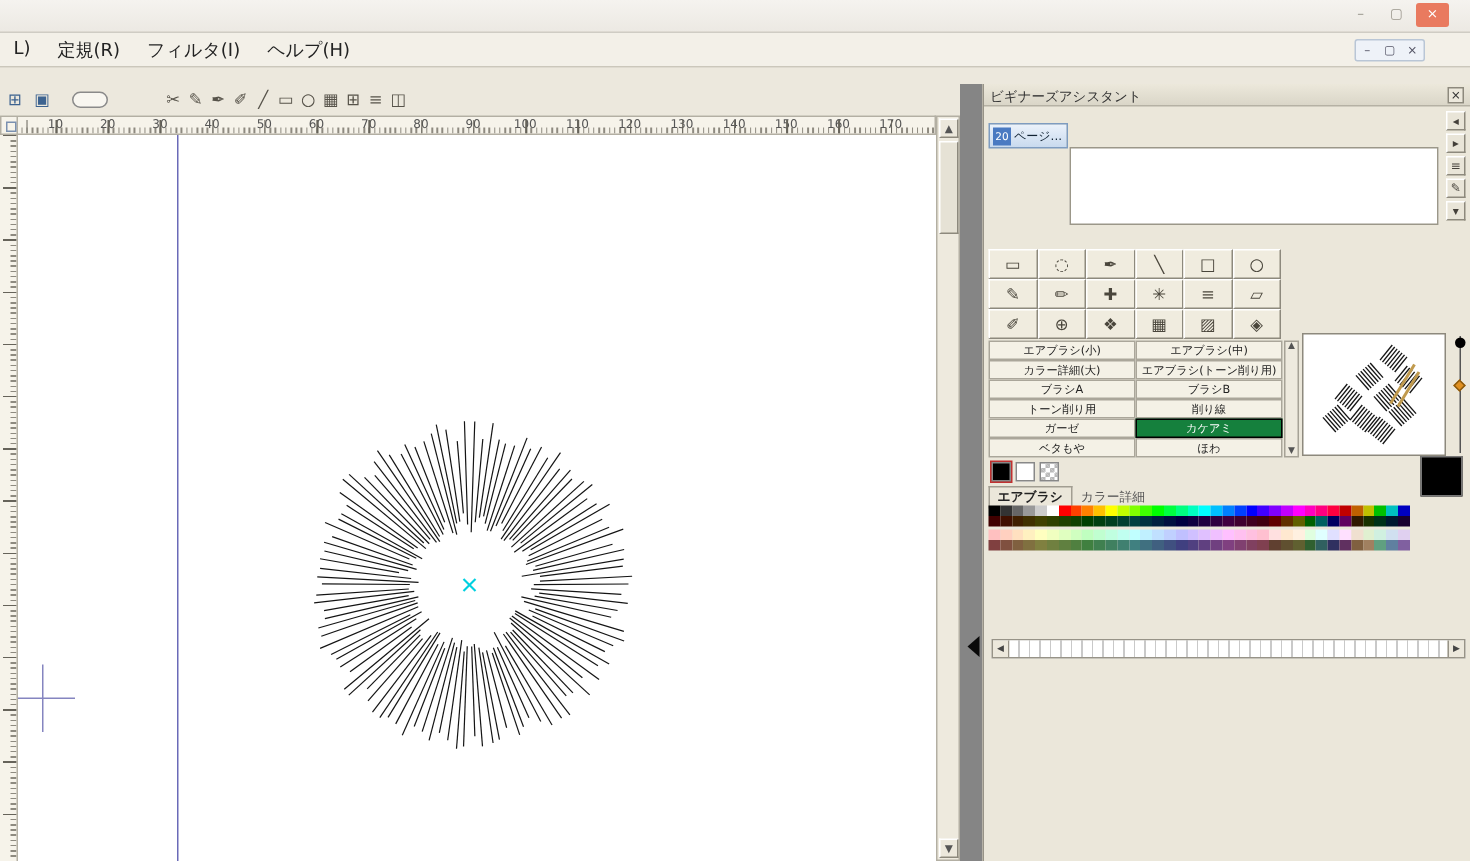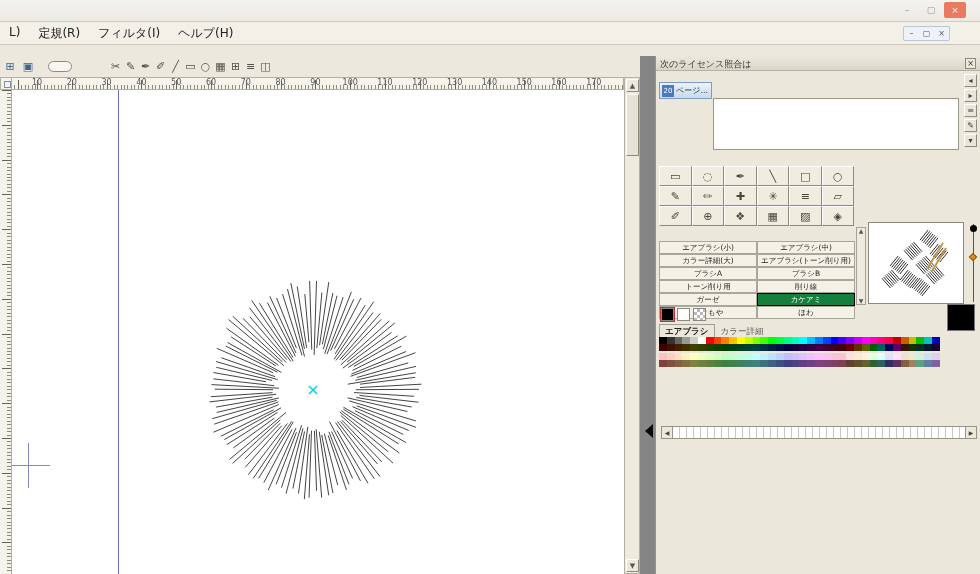--- a/index.html
+++ b/index.html
@@ -59,21 +59,21 @@
   .layer-bar{position:absolute;top:28px;left:57px;width:246px;height:14px;background:#fafaf5;border:1px solid;border-color:#8d897d #fff #fff #8d897d;font-size:9px;padding:1px 4px;color:#222}
   .list-box{position:absolute;top:42px;left:57px;width:246px;height:52px;background:#fff;border:1px solid #9b9789}
 
   .tabs-row{position:absolute;top:96px;left:3px;display:flex;font-size:9px}
   .tab{height:14px;padding:1px 6px;background:#ddd9cc;border:1px solid #a29e92;border-bottom:none;margin-right:1px;color:#333;white-space:nowrap}
   .tab.active{background:#c9c5b8;font-weight:bold}
 
   .tool-grid{position:absolute;top:110px;left:3px;width:196px;display:flex;flex-wrap:wrap}
   .tool-btn{width:32.5px;height:20px;background:#f0ecdf;border:1px solid;border-color:#fff #8d897d #8d897d #fff;display:flex;align-items:center;justify-content:center;font-size:11px;color:#4a463c}
 
-  .brush-list{position:absolute;top:185px;left:3px;width:196px;display:flex;flex-wrap:wrap}
+  .brush-list{position:absolute;top:171px;left:3px;width:196px;display:flex;flex-wrap:wrap}
   .brush-item{width:98px;height:13px;background:#f4f1e6;border:1px solid #aaa69a;font-size:7.5px;display:flex;align-items:center;justify-content:center;overflow:hidden;white-space:nowrap;color:#222}
   .brush-item.selected{background:#15803d;color:#fff;border-color:#000}
   .brush-scroll{position:absolute;top:171px;left:200px;width:10px;height:78px;background:#eeeade;border:1px solid #a6a296;font-size:6px;display:flex;flex-direction:column;justify-content:space-between;align-items:center;color:#555;line-height:6px}
 
   .preview{position:absolute;top:166px;left:212px;width:96px;height:82px;background:#fff;border:1px solid #8d897d}
   .prev-slider{position:absolute;top:168px;left:313px;width:9px;height:78px}
   .sl-track{position:absolute;left:4px;top:0;width:1px;height:100%;background:#555}
   .sl-dot{position:absolute;left:1px;top:1px;width:7px;height:7px;border-radius:50%;background:#000}
   .sl-marker{position:absolute;left:1px;top:30px;width:6px;height:6px;background:#e09020;border:1px solid #8a5a10;transform:rotate(45deg)}
 
@@ -290,21 +290,21 @@
   <div class="scroll-btn up">▲</div>
   <div class="scroll-thumb"></div>
   <div class="scroll-btn down">▼</div>
 </div>
 
 <div class="mdi-strip"></div>
 <div class="collapse-arrow"></div>
 
 <div class="panel">
   <div class="p-title">
-    <span>次のライセンス照合は</span>
+    <span>ビギナーズアシスタント</span>
     <div class="p-close">×</div>
   </div>
   <div class="side-col" id="side-col">
       <div class="side-btn">◂</div>
       <div class="side-btn">▸</div>
       <div class="side-btn">≡</div>
       <div class="side-btn">✎</div>
       <div class="side-btn">▾</div>
     </div>
 

